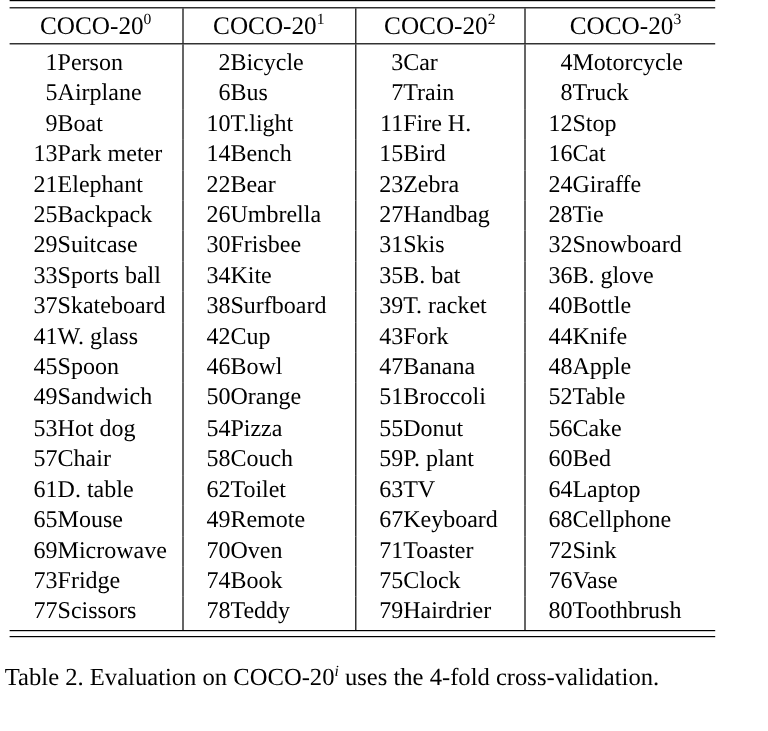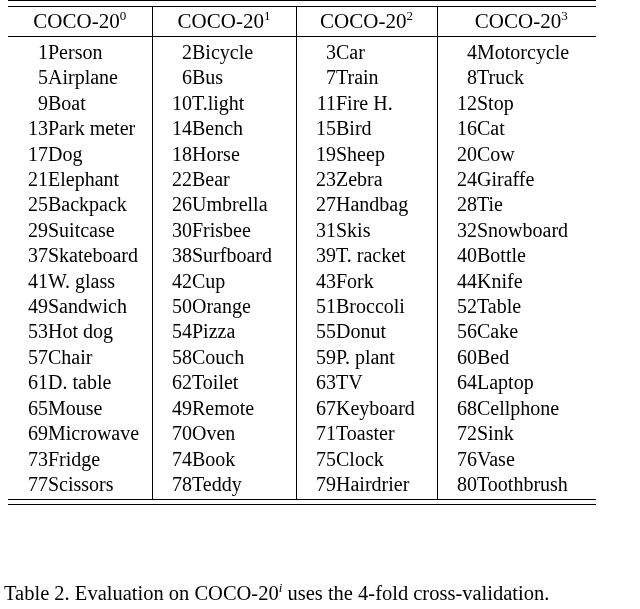--- a/index.html
+++ b/index.html
@@ -102,21 +102,20 @@
   
   .caption {
     position: absolute;
     left: 4px;
     top: 551px;
     width: 634px;
     font-size: 20.5px;
     line-height: 28px;
     text-align: justify;
     text-justify: inter-word;
-    margin-top: 28px;
   }
   .caption .mi {
     font-style: italic;
     font-family: "Liberation Serif", "DejaVu Serif", serif;
   }
   .caption sup.mi {
     font-size: 13px;
     vertical-align: super;
     line-height: 0;
   }
@@ -210,30 +209,20 @@
             <td class="num">13</td>
             <td class="lab">Park meter</td>
             <td class="num vsep">14</td>
             <td class="lab">Bench</td>
             <td class="num vsep">15</td>
             <td class="lab">Bird</td>
             <td class="num vsep">16</td>
             <td class="lab">Cat</td>
           </tr>
           <tr>
-            <td class="num">17</td>
-            <td class="lab">Dog</td>
-            <td class="num vsep">18</td>
-            <td class="lab">Horse</td>
-            <td class="num vsep">19</td>
-            <td class="lab">Sheep</td>
-            <td class="num vsep">20</td>
-            <td class="lab">Cow</td>
-          </tr>
-          <tr>
             <td class="num">21</td>
             <td class="lab">Elephant</td>
             <td class="num vsep">22</td>
             <td class="lab">Bear</td>
             <td class="num vsep">23</td>
             <td class="lab">Zebra</td>
             <td class="num vsep">24</td>
             <td class="lab">Giraffe</td>
           </tr>
           <tr>
@@ -250,40 +239,60 @@
             <td class="num">29</td>
             <td class="lab">Suitcase</td>
             <td class="num vsep">30</td>
             <td class="lab">Frisbee</td>
             <td class="num vsep">31</td>
             <td class="lab">Skis</td>
             <td class="num vsep">32</td>
             <td class="lab">Snowboard</td>
           </tr>
           <tr>
+            <td class="num">33</td>
+            <td class="lab">Sports ball</td>
+            <td class="num vsep">34</td>
+            <td class="lab">Kite</td>
+            <td class="num vsep">35</td>
+            <td class="lab">B. bat</td>
+            <td class="num vsep">36</td>
+            <td class="lab">B. glove</td>
+          </tr>
+          <tr>
             <td class="num">37</td>
             <td class="lab">Skateboard</td>
             <td class="num vsep">38</td>
             <td class="lab">Surfboard</td>
             <td class="num vsep">39</td>
             <td class="lab">T. racket</td>
             <td class="num vsep">40</td>
             <td class="lab">Bottle</td>
           </tr>
           <tr>
             <td class="num">41</td>
             <td class="lab">W. glass</td>
             <td class="num vsep">42</td>
             <td class="lab">Cup</td>
             <td class="num vsep">43</td>
             <td class="lab">Fork</td>
             <td class="num vsep">44</td>
             <td class="lab">Knife</td>
           </tr>
           <tr>
+            <td class="num">45</td>
+            <td class="lab">Spoon</td>
+            <td class="num vsep">46</td>
+            <td class="lab">Bowl</td>
+            <td class="num vsep">47</td>
+            <td class="lab">Banana</td>
+            <td class="num vsep">48</td>
+            <td class="lab">Apple</td>
+          </tr>
+          <tr>
             <td class="num">49</td>
             <td class="lab">Sandwich</td>
             <td class="num vsep">50</td>
             <td class="lab">Orange</td>
             <td class="num vsep">51</td>
             <td class="lab">Broccoli</td>
             <td class="num vsep">52</td>
             <td class="lab">Table</td>
           </tr>
           <tr>

